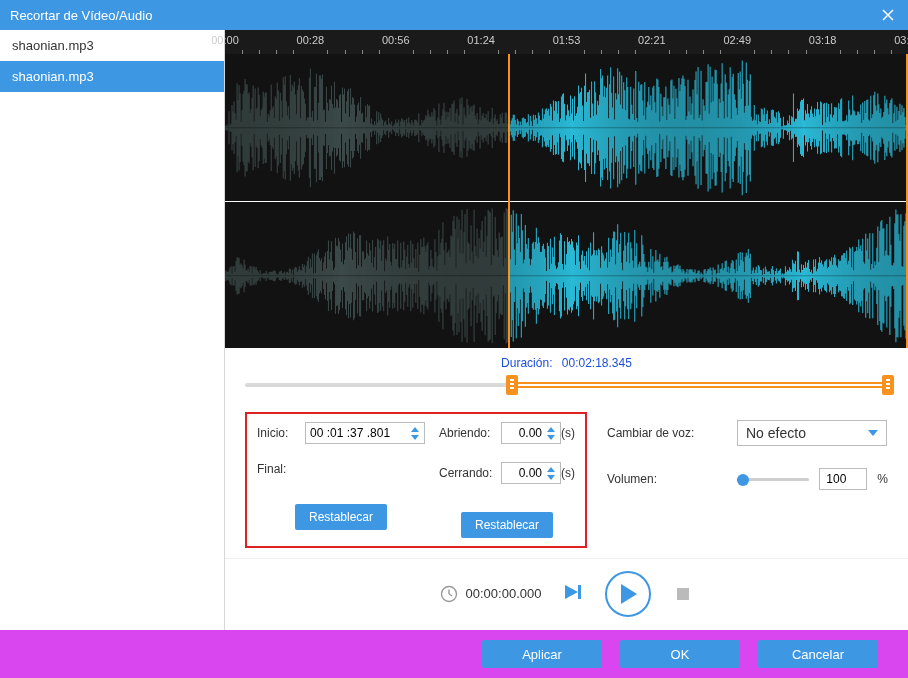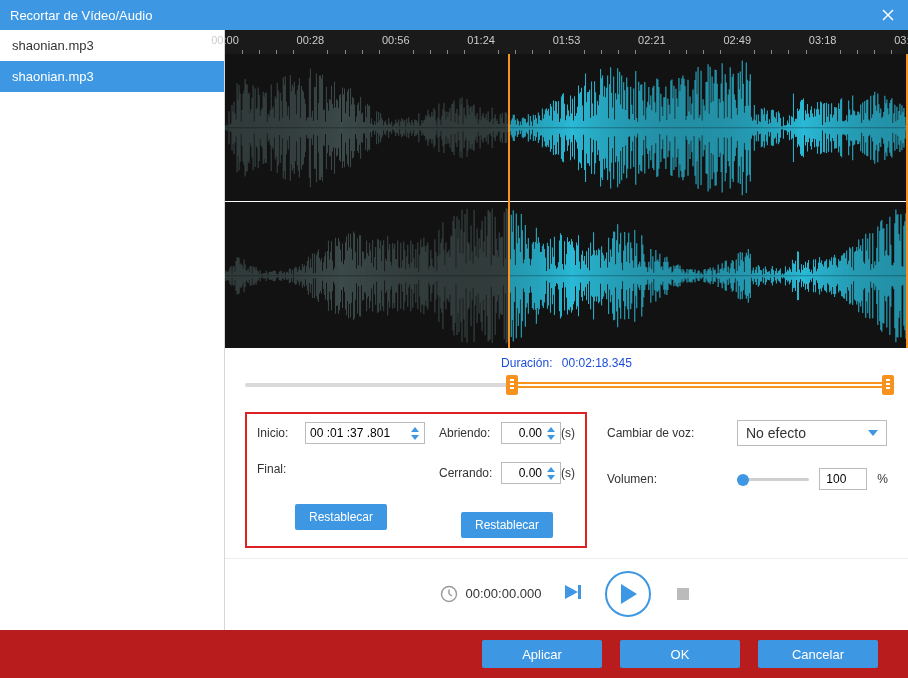--- a/index.html
+++ b/index.html
@@ -64,21 +64,21 @@
 .select { border:1px solid #bbb; padding:4px 8px; width:150px; font-size:14px; display:flex; justify-content:space-between; align-items:center; background:#fff; cursor:pointer; }
 .select svg { }
 
 .playback { height: 70px; display:flex; align-items:center; justify-content:center; gap: 22px; border-top: 1px solid #eee; }
 .playback .time { display:flex; align-items:center; gap:8px; font-size:13px; color:#333; }
 .playback .time svg { }
 .playback .ctr-play { width:46px; height:46px; border:2px solid #3d97e2; border-radius:50%; display:flex; align-items:center; justify-content:center; cursor:pointer; }
 .playback .ctr-stop { width:20px; height:20px; display:flex; align-items:center; justify-content:center; cursor:pointer; }
 .play-end { cursor:pointer; }
 
-.footer { height: 48px; background:#b91c1c; display:flex; align-items:center; justify-content:flex-end; gap: 18px; padding: 0 30px; }
+.footer { height: 48px; background:#d946ef; display:flex; align-items:center; justify-content:flex-end; gap: 18px; padding: 0 30px; }
 .footer button { background:#3d97e2; color:#fff; border:none; width:120px; height:28px; font-size:13px; border-radius:2px; cursor:pointer; }
 </style>
 </head>
 <body>
 
 <div class="titlebar">
   <div class="title">Recortar de Vídeo/Audio</div>
   <div class="close">
     <svg width="12" height="12" viewBox="0 0 12 12">
         <line x1="1" y1="1" x2="11" y2="11" stroke-width="1.5"></line>

